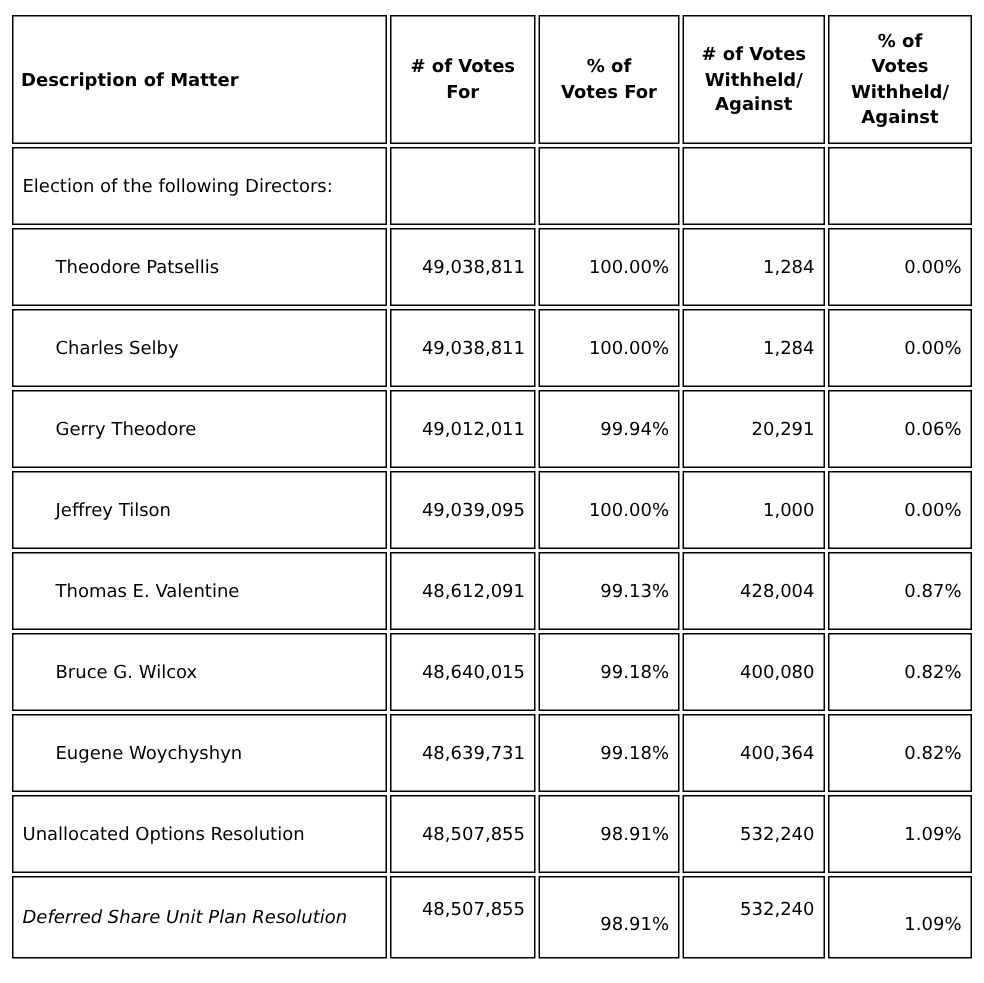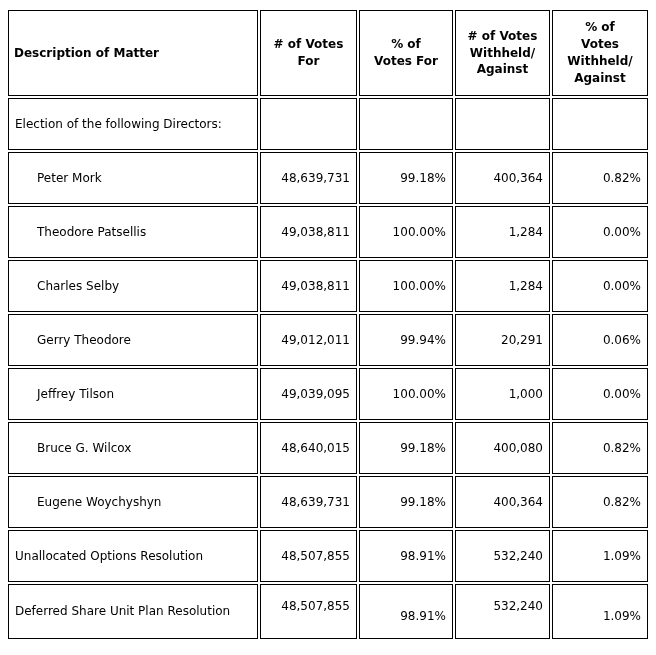--- a/index.html
+++ b/index.html
@@ -54,20 +54,21 @@
     text-align: right;
     padding-right: 6px;
   }
   tr.body-row td { height: 52px; }
   tr.row-deferred td { height: 55px; }
   tr.row-director td.desc { padding-left: 28px; }
   tr.row-deferred td.desc {
     text-align: justify;
     text-align-last: left;
     padding-right: 24px;
+    font-style: italic;
   }
   tr.row-deferred td.num-top {
     vertical-align: top;
     padding-top: 13px;
   }
   tr.row-deferred td.pct-low {
     vertical-align: bottom;
     padding-bottom: 13px;
   }
 </style>
@@ -102,27 +103,20 @@
       </thead>
       <tbody>
         <tr class="body-row row-section">
           <td class="desc">Election of the following Directors:</td>
           <td class="num"></td>
           <td class="num"></td>
           <td class="num"></td>
           <td class="num"></td>
         </tr>
         <tr class="body-row row-director">
-          <td class="desc">Peter Mork</td>
-          <td class="num">48,639,731</td>
-          <td class="num">99.18%</td>
-          <td class="num">400,364</td>
-          <td class="num">0.82%</td>
-        </tr>
-        <tr class="body-row row-director">
           <td class="desc">Theodore Patsellis</td>
           <td class="num">49,038,811</td>
           <td class="num">100.00%</td>
           <td class="num">1,284</td>
           <td class="num">0.00%</td>
         </tr>
         <tr class="body-row row-director">
           <td class="desc">Charles Selby</td>
           <td class="num">49,038,811</td>
           <td class="num">100.00%</td>
@@ -135,20 +129,27 @@
           <td class="num">99.94%</td>
           <td class="num">20,291</td>
           <td class="num">0.06%</td>
         </tr>
         <tr class="body-row row-director">
           <td class="desc">Jeffrey Tilson</td>
           <td class="num">49,039,095</td>
           <td class="num">100.00%</td>
           <td class="num">1,000</td>
           <td class="num">0.00%</td>
+        </tr>
+        <tr class="body-row row-director">
+          <td class="desc">Thomas E. Valentine</td>
+          <td class="num">48,612,091</td>
+          <td class="num">99.13%</td>
+          <td class="num">428,004</td>
+          <td class="num">0.87%</td>
         </tr>
         <tr class="body-row row-director">
           <td class="desc">Bruce G. Wilcox</td>
           <td class="num">48,640,015</td>
           <td class="num">99.18%</td>
           <td class="num">400,080</td>
           <td class="num">0.82%</td>
         </tr>
         <tr class="body-row row-director">
           <td class="desc">Eugene Woychyshyn</td>

